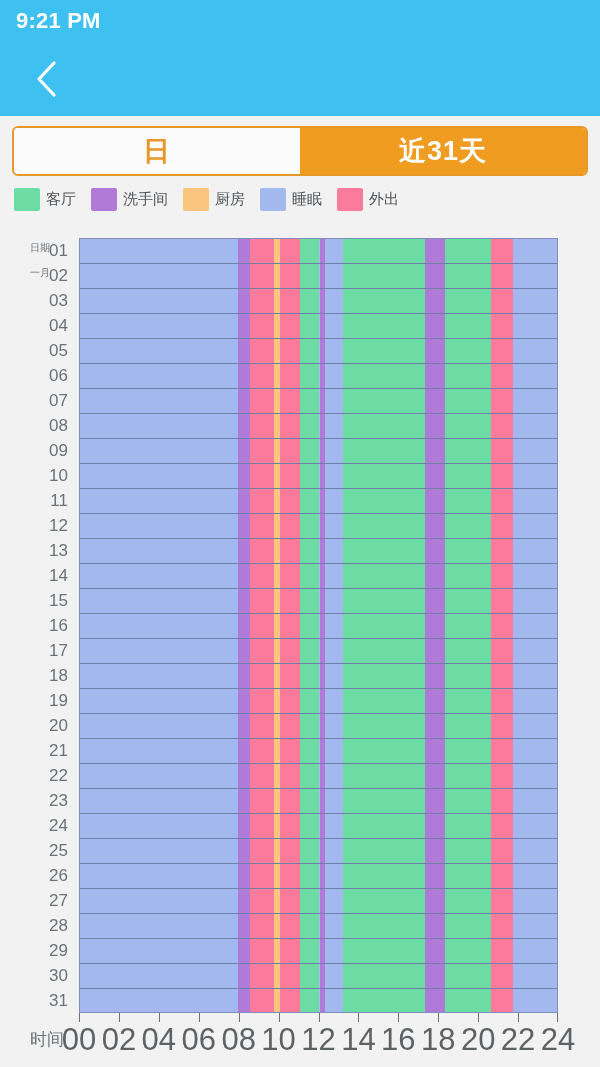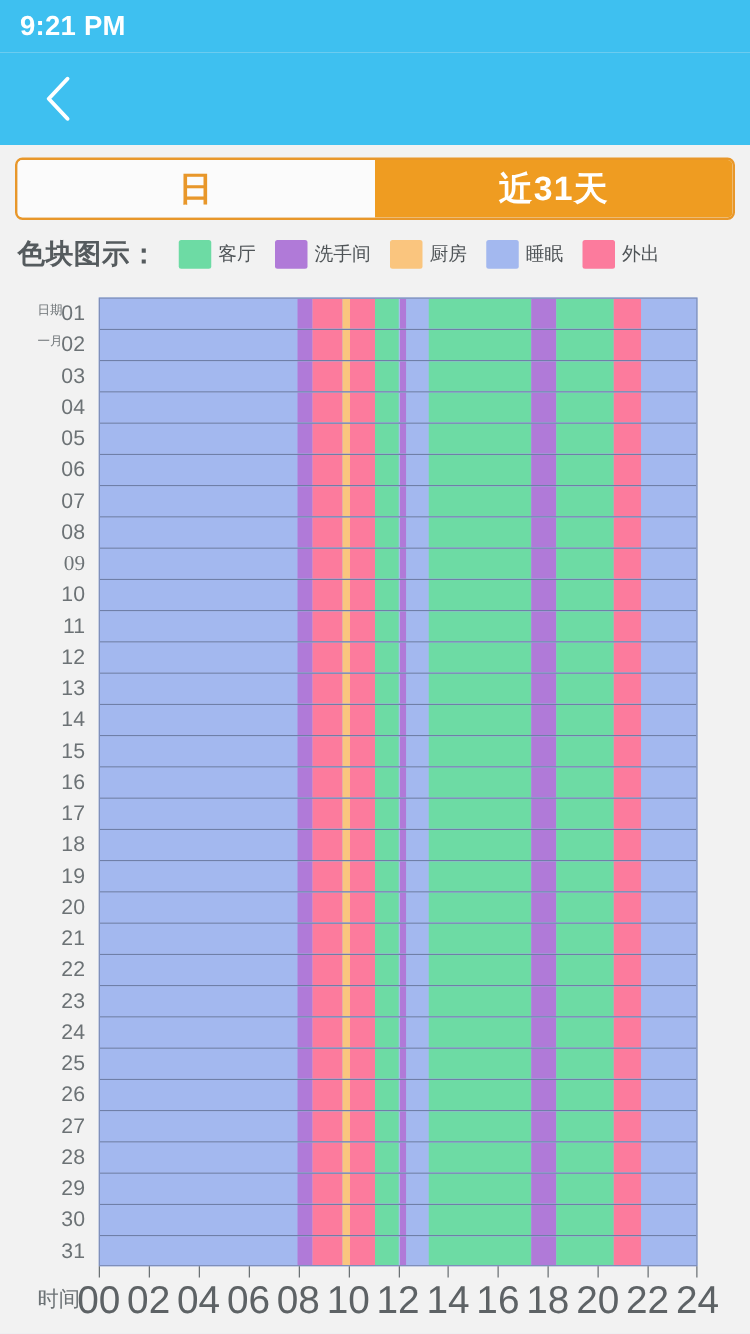--- a/index.html
+++ b/index.html
@@ -176,21 +176,20 @@
 </div>
 
 <div class="seg-wrap">
   <div class="segmented" style="border-color: rgb(232, 151, 42);">
     <div class="seg-btn">日</div>
     <div class="seg-btn active" style="background: rgb(239, 156, 33); color: rgb(255, 255, 255);">近31天</div>
   </div>
 </div>
 
 <div class="legend">
-  <span class="legend-title">色块图示：</span>
   <div class="legend-item">
     <span class="legend-swatch" style="background: rgb(109, 219, 164);"></span>
     <span class="legend-label">客厅</span>
   </div>
   <div class="legend-item">
     <span class="legend-swatch" style="background: rgb(176, 122, 216);"></span>
     <span class="legend-label">洗手间</span>
   </div>
   <div class="legend-item">
     <span class="legend-swatch" style="background: rgb(250, 197, 126);"></span>
@@ -211,21 +210,21 @@
   <div class="y-axis-caption" id="y-caption-month" style="left: 8px; top: 266px; width: 42px;">一月</div>
   <div class="y-labels" id="y-labels">
       <div class="y-tick" style="position: relative; padding-right: 4px;">01</div>
       <div class="y-tick" style="position: relative; padding-right: 4px;">02</div>
       <div class="y-tick" style="position: relative; padding-right: 4px;">03</div>
       <div class="y-tick" style="position: relative; padding-right: 4px;">04</div>
       <div class="y-tick" style="position: relative; padding-right: 4px;">05</div>
       <div class="y-tick" style="position: relative; padding-right: 4px;">06</div>
       <div class="y-tick" style="position: relative; padding-right: 4px;">07</div>
       <div class="y-tick" style="position: relative; padding-right: 4px;">08</div>
-      <div class="y-tick" style="position: relative; padding-right: 4px; font-family: Liberation Serif, serif;">09</div>
+      <div class="y-tick" style="position: relative; padding-right: 4px;">09</div>
       <div class="y-tick" style="position: relative; padding-right: 4px;">10</div>
       <div class="y-tick" style="position: relative; padding-right: 4px;">11</div>
       <div class="y-tick" style="position: relative; padding-right: 4px;">12</div>
       <div class="y-tick" style="position: relative; padding-right: 4px;">13</div>
       <div class="y-tick" style="position: relative; padding-right: 4px;">14</div>
       <div class="y-tick" style="position: relative; padding-right: 4px;">15</div>
       <div class="y-tick" style="position: relative; padding-right: 4px;">16</div>
       <div class="y-tick" style="position: relative; padding-right: 4px;">17</div>
       <div class="y-tick" style="position: relative; padding-right: 4px;">18</div>
       <div class="y-tick" style="position: relative; padding-right: 4px;">19</div>

